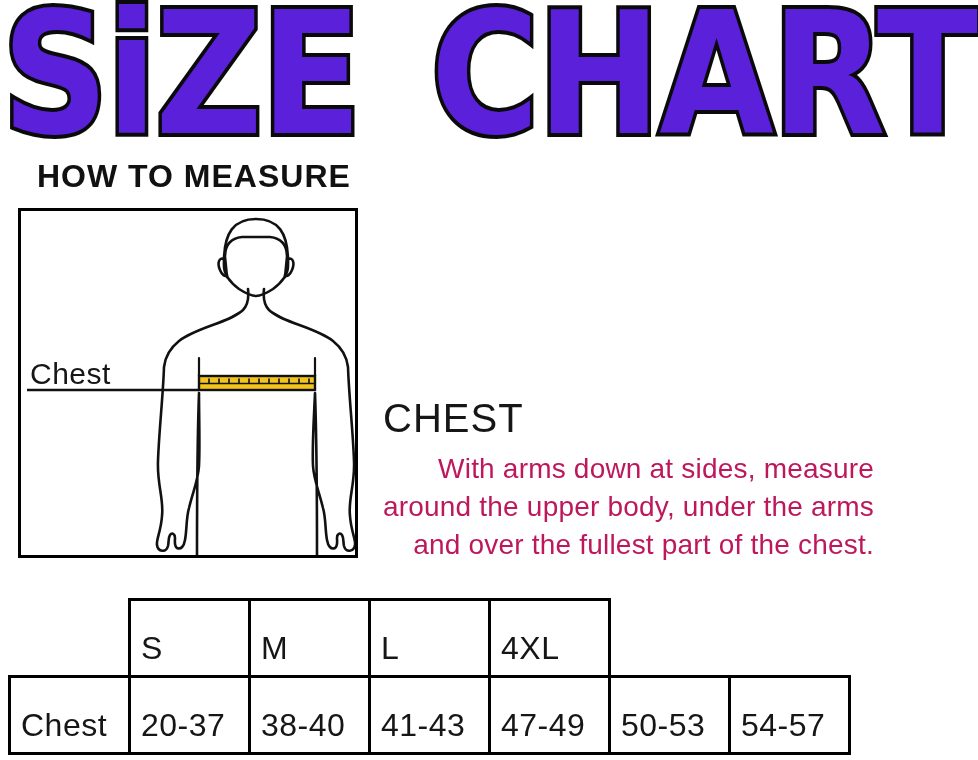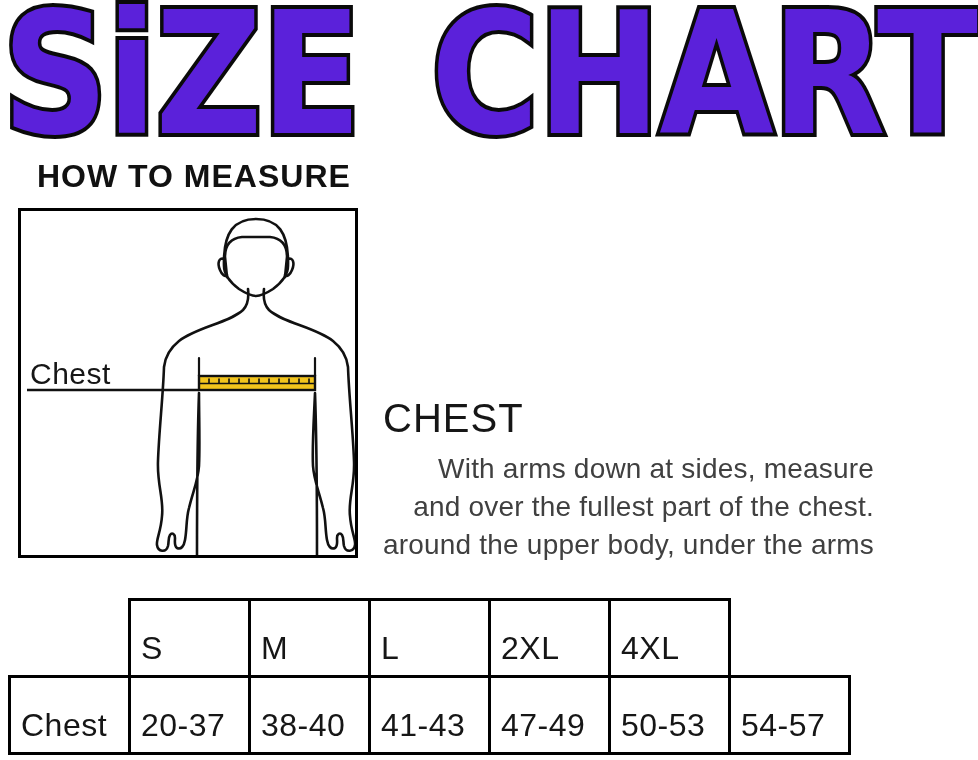--- a/index.html
+++ b/index.html
@@ -35,21 +35,21 @@
     position:absolute;left:9px;top:146px;
     font-size:30px;letter-spacing:0.5px;color:#161616;
   }
   
   .instr-heading{
     position:absolute;left:383px;top:396px;
     font-size:40px;letter-spacing:1px;color:#161616;
   }
   .instr-text{
     position:absolute;left:383px;top:450px;
-    font-size:28px;line-height:38px;color:#404040;letter-spacing:0.2px;
+    font-size:28px;line-height:38px;color:#be185d;letter-spacing:0.2px;
   }
   
   .trow{position:absolute;display:flex;}
   .trow-header{left:128px;top:598px;}
   .trow-data{left:8px;top:675px;}
   .cell{
     box-sizing:border-box;width:123px;height:80px;background:#fff;
     border:3px solid #000;margin-left:-3px;
     display:flex;align-items:flex-end;
     padding:0 0 8px 10px;
@@ -124,29 +124,28 @@
         <path d="M178,172.5 L294,172.5" stroke="#111" stroke-width="1.4" fill="none"></path>
         <path d="M188,167.5V172 M198,167.5V172 M208,167.5V172 M218,167.5V172 M228,167.5V172 M238,167.5V172 M248,167.5V172 M258,167.5V172 M268,167.5V172 M278,167.5V172 M288,167.5V172" stroke="#111" stroke-width="1.6" fill="none"></path>
       </g>
     </svg>
     <span class="chest-callout">Chest</span>
   </div>
 
   <div class="instr-heading">CHEST</div>
   <div class="instr-text">
     <div>With arms down at sides, measure</div>
+    <div>around the upper body, under the arms</div>
     <div>and over the fullest part of the chest.</div>
-    <div>around the upper body, under the arms</div>
   </div>
 
   <div class="trow trow-header">
     <div class="cell">S</div>
     <div class="cell">M</div>
     <div class="cell">L</div>
-    <div class="cell">2XL</div>
     <div class="cell">4XL</div>
   </div>
 
   <div class="trow trow-data">
     <div class="cell">Chest</div>
     <div class="cell">20-37</div>
     <div class="cell">38-40</div>
     <div class="cell">41-43</div>
     <div class="cell">47-49</div>
     <div class="cell">50-53</div>

